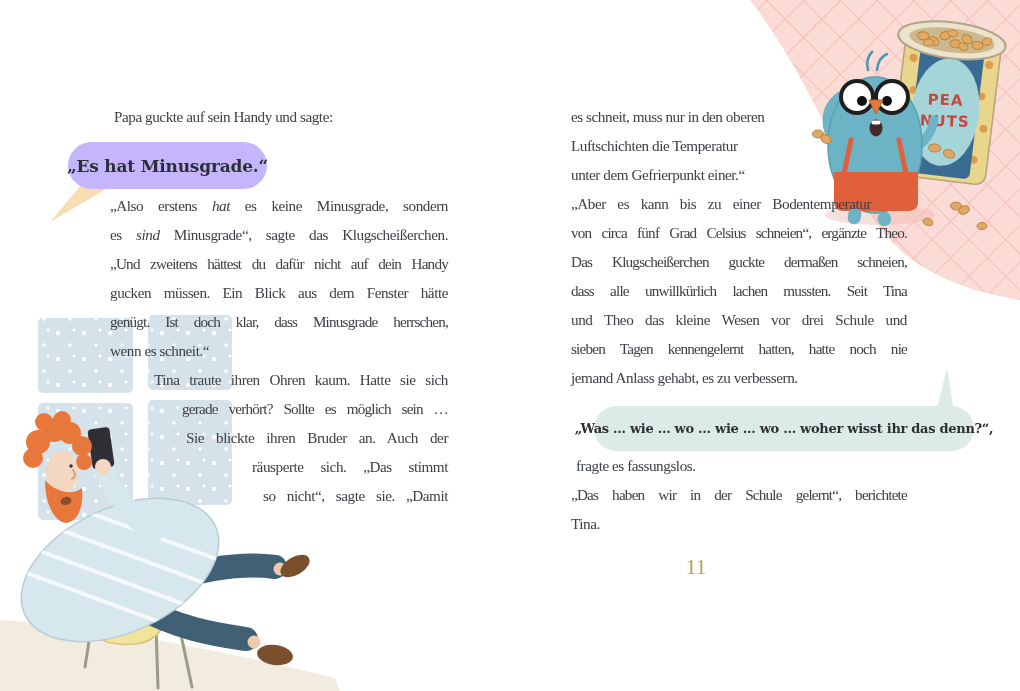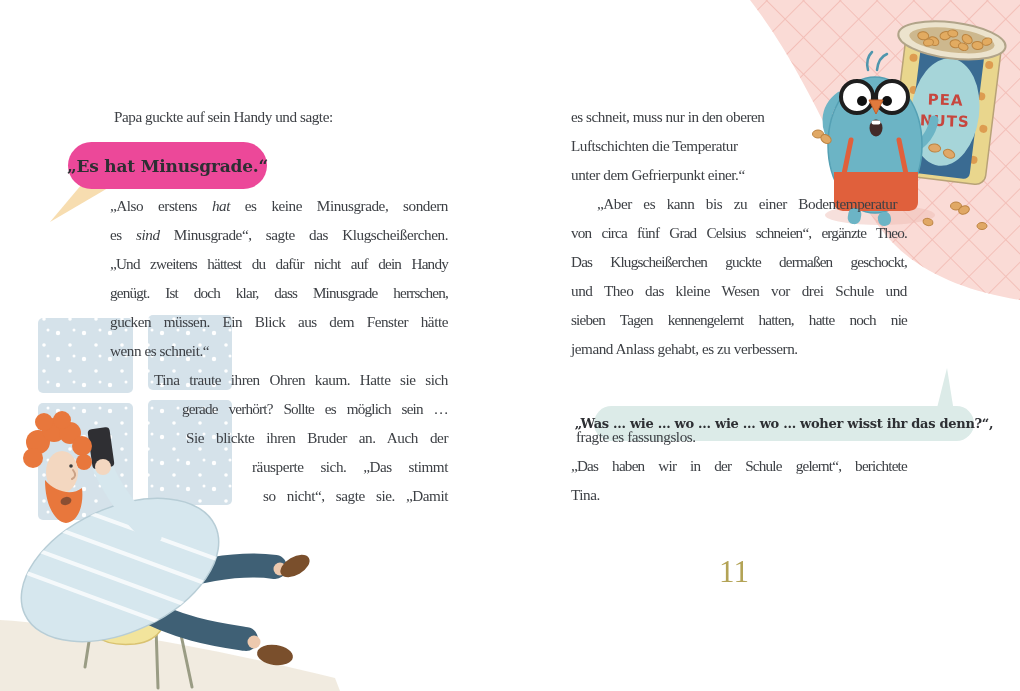--- a/index.html
+++ b/index.html
@@ -16,39 +16,39 @@
   .tight{letter-spacing:-0.8px;}
   .it{font-style:italic;}
   .sp60{height:60px;}
   .sp59{height:59px;}
   .ind44 {margin-left:44px; width:294px;}
   .ind72 {margin-left:72px; width:266px;}
   .ind76 {margin-left:76px; width:262px;}
   .ind105{margin-left:105px;width:233px;}
   .ind142{margin-left:142px;width:196px;}
   .ind153{margin-left:153px;width:185px;}
-  .w300{width:300px;margin-left:26px;}
+  .w300{width:300px;}
   .pl5{padding-left:5px;}
   .ti4{text-indent:4px;}
 
   
   .bubble{position:absolute;display:flex;align-items:center;justify-content:center;
           font-family:"DejaVu Serif",serif;font-weight:700;color:#2d2f33;z-index:2;
           white-space:nowrap;}
-  #bubble-papa{left:68px;top:142px;width:199px;height:47px;background:#ec4899;
+  #bubble-papa{left:68px;top:142px;width:199px;height:47px;background:#c4b5fd;
                border-radius:26px;font-size:17px;letter-spacing:-0.2px;text-align:center;}
-  #bubble-theo{left:594px;top:406px;width:380px;height:35px;background:#dcebe8;
+  #bubble-theo{left:594px;top:406px;width:380px;height:45px;background:#dcebe8;
                border-radius:24px;font-size:13px;letter-spacing:-0.3px;}
   .tail{position:absolute;z-index:1;}
   #tail-papa{left:46px;top:178px;}
   #tail-theo{left:930px;top:366px;}
 
   
-  #page-number{position:absolute;left:708px;top:554px;width:52px;text-align:center;
-               font-family:"Liberation Serif",serif;font-size:31px;color:#b3a356;z-index:3;}
+  #page-number{position:absolute;left:670px;top:554px;width:52px;text-align:center;
+               font-family:"Liberation Serif",serif;font-size:22px;color:#b3a356;z-index:3;}
 
   
   .illu{position:absolute;z-index:0;}
   #illu-topright{left:730px;top:0;}
   #illu-bottomleft{left:0;top:300px;}
 </style>
 </head>
 <body>
 
 <div id="page">
@@ -227,37 +227,38 @@
   <div id="bubble-theo" class="bubble">
     <span>„Was … wie … wo … wie … wo … woher wisst ihr das denn?“,</span>
   </div>
 
   <div id="left-col" class="col">
     <div class="ln plain ti4">Papa guckte auf sein Handy und sagte:</div>
     <div class="sp60"></div>
     <div class="ln"><span>„Also erstens</span> <span class="it">hat</span> <span>es keine Minusgrade, sondern</span></div>
     <div class="ln"><span>es</span> <span class="it">sind</span> <span>Minusgrade“, sagte das Klugscheißerchen.</span></div>
     <div class="ln tight">„Und zweitens hättest du dafür nicht auf dein Handy</div>
+    <div class="ln">gucken müssen. Ein Blick aus dem Fenster hätte</div>
     <div class="ln tight">genügt. Ist doch klar, dass Minusgrade herrschen,</div>
-    <div class="ln">gucken müssen. Ein Blick aus dem Fenster hätte</div>
     <div class="ln plain">wenn es schneit.“</div>
     <div class="ln ind44">Tina traute ihren Ohren kaum. Hatte sie sich</div>
     <div class="ln ind72 tight">gerade verhört? Sollte es möglich sein …</div>
     <div class="ln ind76">Sie blickte ihren Bruder an. Auch der</div>
     <div class="ln ind142">räusperte sich. „Das stimmt</div>
     <div class="ln ind153">so nicht“, sagte sie. „Damit</div>
   </div>
 
   <div id="right-col" class="col">
     <div class="ln plain">es schneit, muss nur in den oberen</div>
     <div class="ln plain">Luftschichten die Temperatur</div>
     <div class="ln plain">unter dem Gefrierpunkt einer.“</div>
     <div class="ln w300">„Aber es kann bis zu einer Bodentemperatur</div>
     <div class="ln tight">von circa fünf Grad Celsius schneien“, ergänzte Theo.</div>
-    <div class="ln tight">Das Klugscheißerchen guckte dermaßen geschockt,</div>
+    <div class="ln tight">Das Klugscheißerchen guckte dermaßen schneien,</div>
+    <div class="ln tight">dass alle unwillkürlich lachen mussten. Seit Tina</div>
     <div class="ln">und Theo das kleine Wesen vor drei Schule und</div>
     <div class="ln tight">sieben Tagen kennengelernt hatten, hatte noch nie</div>
     <div class="ln plain">jemand Anlass gehabt, es zu verbessern.</div>
     <div class="sp59"></div>
     <div class="ln plain pl5">fragte es fassungslos.</div>
     <div class="ln tight">„Das haben wir in der Schule gelernt“, berichtete</div>
     <div class="ln plain">Tina.</div>
   </div>
 
   <div id="page-number">11</div>

